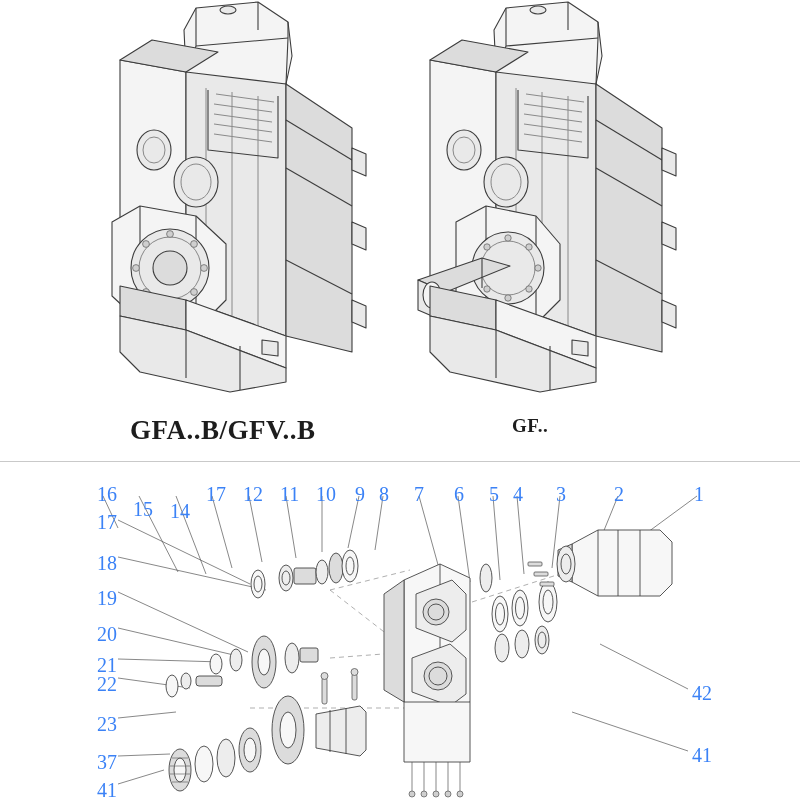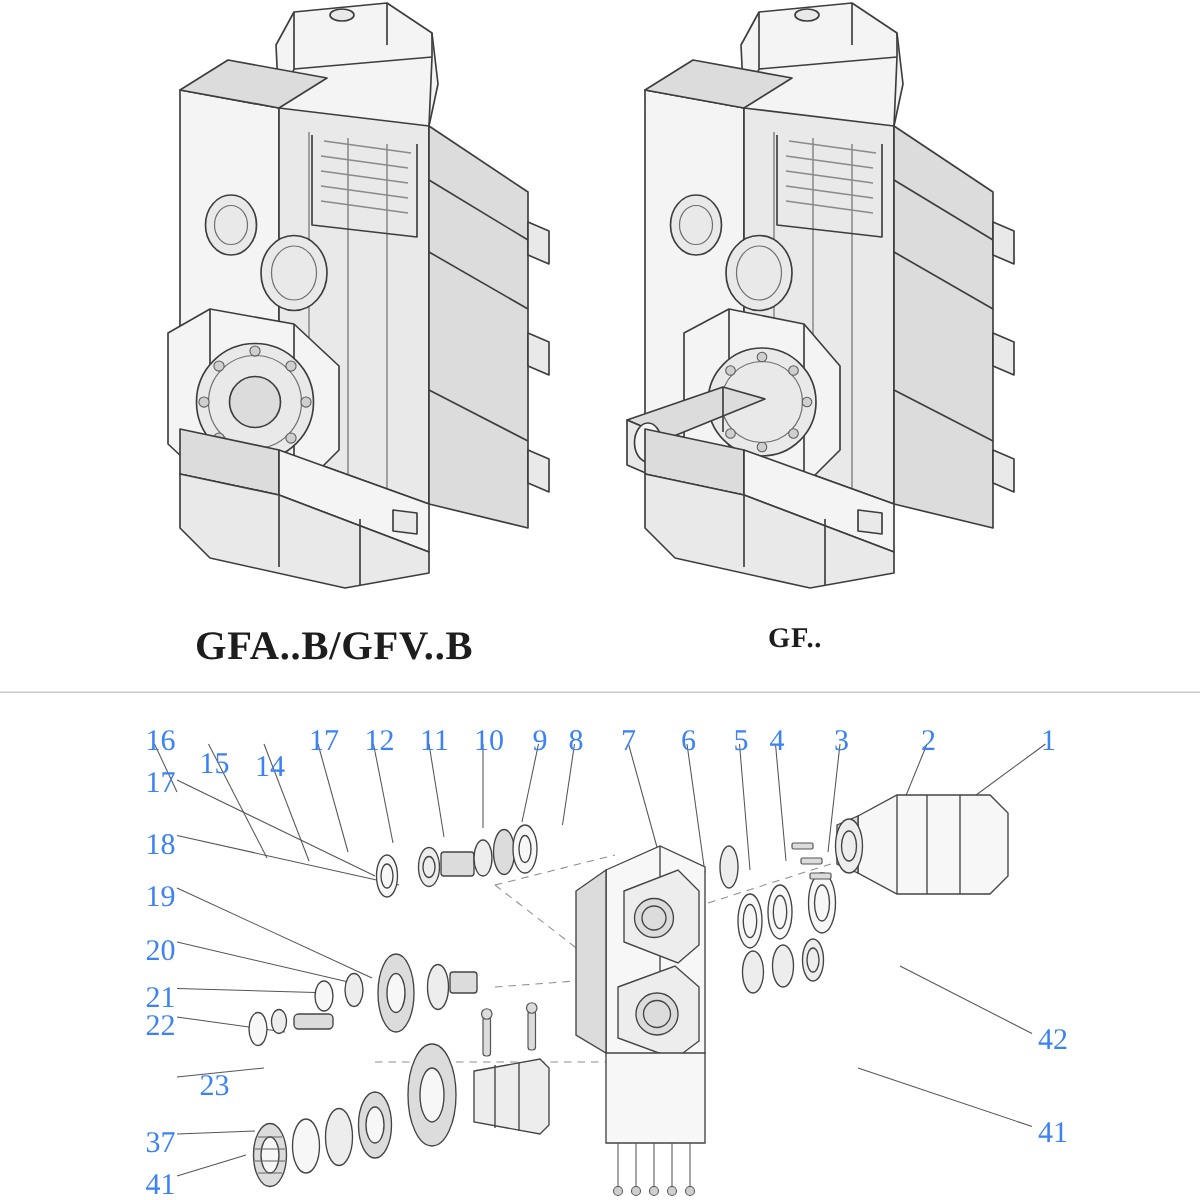--- a/index.html
+++ b/index.html
@@ -417,21 +417,21 @@
     <div class="callout" style="left:556px; top:22px;">3</div>
     <div class="callout" style="left:614px; top:22px;">2</div>
     <div class="callout" style="left:694px; top:22px;">1</div>
 
     <div class="callout" style="left:97px; top:50px;">17</div>
     <div class="callout" style="left:97px; top:91px;">18</div>
     <div class="callout" style="left:97px; top:126px;">19</div>
     <div class="callout" style="left:97px; top:162px;">20</div>
     <div class="callout" style="left:97px; top:193px;">21</div>
     <div class="callout" style="left:97px; top:212px;">22</div>
-    <div class="callout" style="left:97px; top:252px;margin-left:36px;">23</div>
+    <div class="callout" style="left:97px; top:252px;">23</div>
     <div class="callout" style="left:97px; top:290px;">37</div>
     <div class="callout" style="left:97px; top:318px;">41</div>
 
     <div class="callout" style="left:692px; top:221px;">42</div>
     <div class="callout" style="left:692px; top:283px;">41</div>
   </div>
 
 </div>
 
 </body></html>

